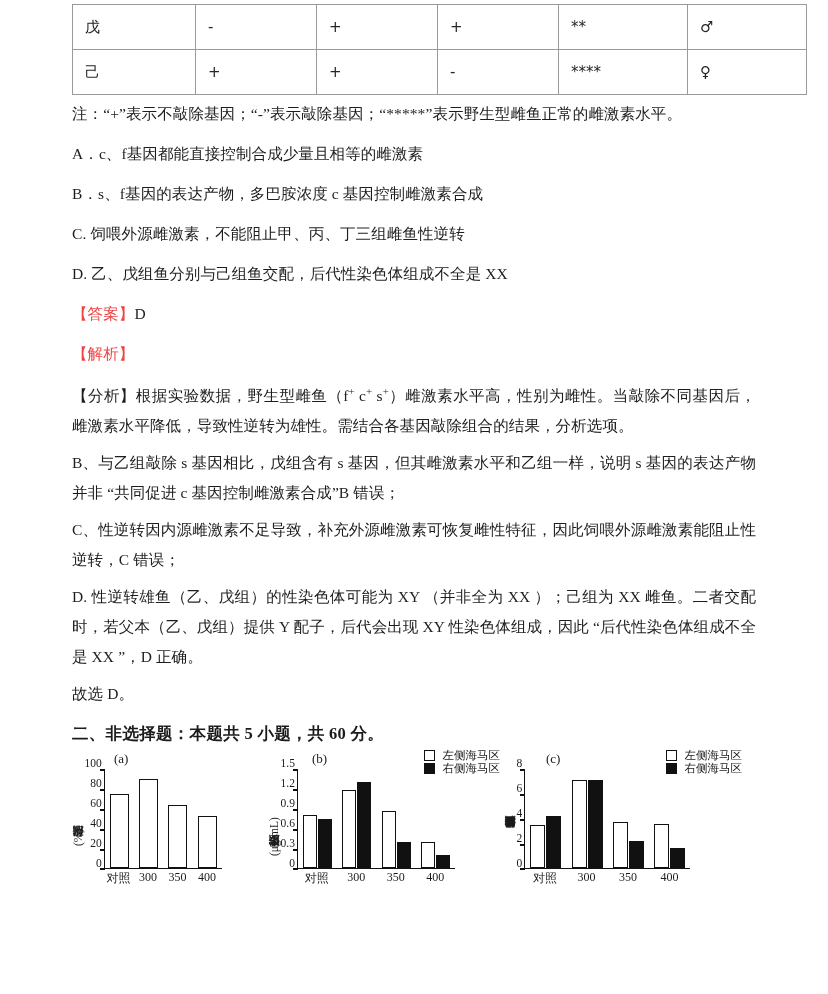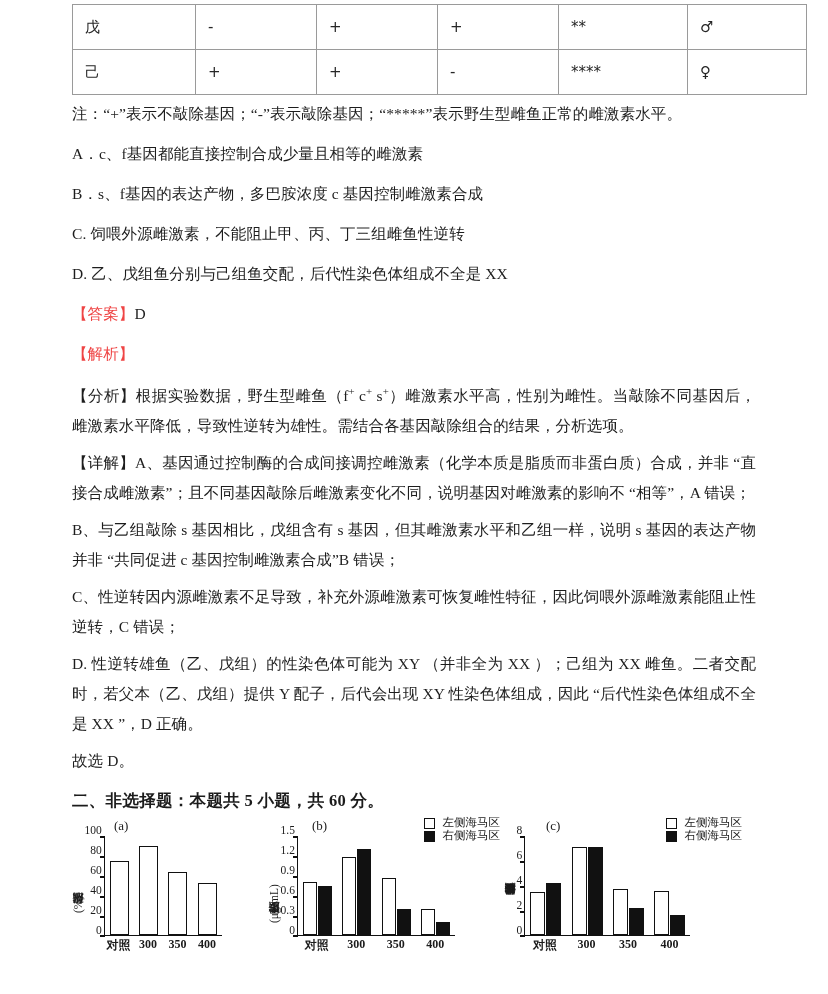--- a/index.html
+++ b/index.html
@@ -91,21 +91,21 @@
     position:absolute;
     top:0;
   }
   .legend{
     position:absolute;
     top:-2px;
     right:0;
     font-size:11.5px;
     line-height:13px;
   }
-  .legend-row{display:flex;align-items:flex-end;gap:8px;white-space:nowrap;}
+  .legend-row{display:flex;align-items:center;gap:8px;white-space:nowrap;}
   .swatch{
     width:11px;height:11px;
     border:1.4px solid #111;
     display:inline-block;
     box-sizing:border-box;
   }
   .swatch.filled{background:#111;}
 
   .plot-wrap{
     display:flex;
@@ -168,21 +168,21 @@
     border:1.5px solid #111;
     box-sizing:border-box;
     background:#fff;
   }
   .bar.black{background:#111;}
   .xticks{
     display:flex;
     font-size:12px;
     margin-top:1px;
   }
-  .xtick{flex:1;text-align:center;font-weight:bold;}
+  .xtick{flex:1;text-align:center;}
 </style>
 </head>
 <body>
 
 <div class="page">
 
   <table class="kd-table">
     <tbody>
       <tr>
         <td class="c0">戊</td>
@@ -209,21 +209,20 @@
   <div class="p opt">B．s、f基因的表达产物，多巴胺浓度 c 基因控制雌激素合成</div>
   <div class="p opt">C. 饲喂外源雌激素，不能阻止甲、丙、丁三组雌鱼性逆转</div>
   <div class="p opt">D. 乙、戊组鱼分别与己组鱼交配，后代性染色体组成不全是 XX</div>
 
   <div class="p opt"><span class="blue">【答案】</span><span>D</span></div>
 
   <div class="p opt blue">【解析】</div>
 
   <div class="p"><span>【分析】</span><span>根据实验数据，野生型雌鱼（f</span><sup>+</sup><span> c</span><sup>+</sup><span> s</span><sup>+</sup><span>）雌激素水平高，性别为雌性。当敲除不同基因后，雌激素水平降低，导致性逆转为雄性。需结合各基因敲除组合的结果，分析选项。</span></div>
 
-  <div class="p"><span>【详解】</span><span>A、基因通过控制酶的合成间接调控雌激素（化学本质是脂质而非蛋白质）合成，并非 “直接合成雌激素”；且不同基因敲除后雌激素变化不同，说明基因对雌激素的影响不 “相等”，A 错误；</span></div>
   <div class="p">B、与乙组敲除 s 基因相比，戊组含有 s 基因，但其雌激素水平和乙组一样，说明 s 基因的表达产物并非 “共同促进 c 基因控制雌激素合成”B 错误；</div>
   <div class="p">C、性逆转因内源雌激素不足导致，补充外源雌激素可恢复雌性特征，因此饲喂外源雌激素能阻止性逆转，C 错误；</div>
   <div class="p">D. 性逆转雄鱼（乙、戊组）的性染色体可能为 XY （并非全为 XX ）；己组为 XX 雌鱼。二者交配时，若父本（乙、戊组）提供 Y 配子，后代会出现 XY 性染色体组成，因此 “后代性染色体组成不全是 XX ”，D 正确。</div>
   <div class="p">故选 D。</div>
 
   <div class="sec-head">二、非选择题：本题共 5 小题，共 60 分。</div>
 
 
   <div class="figs">
 

